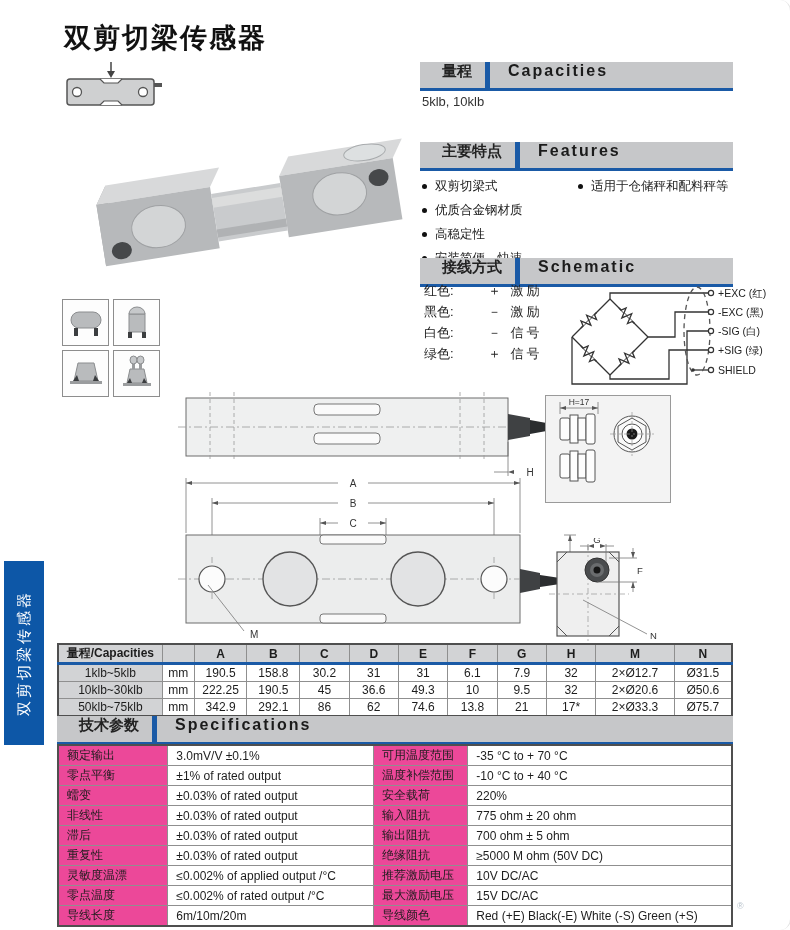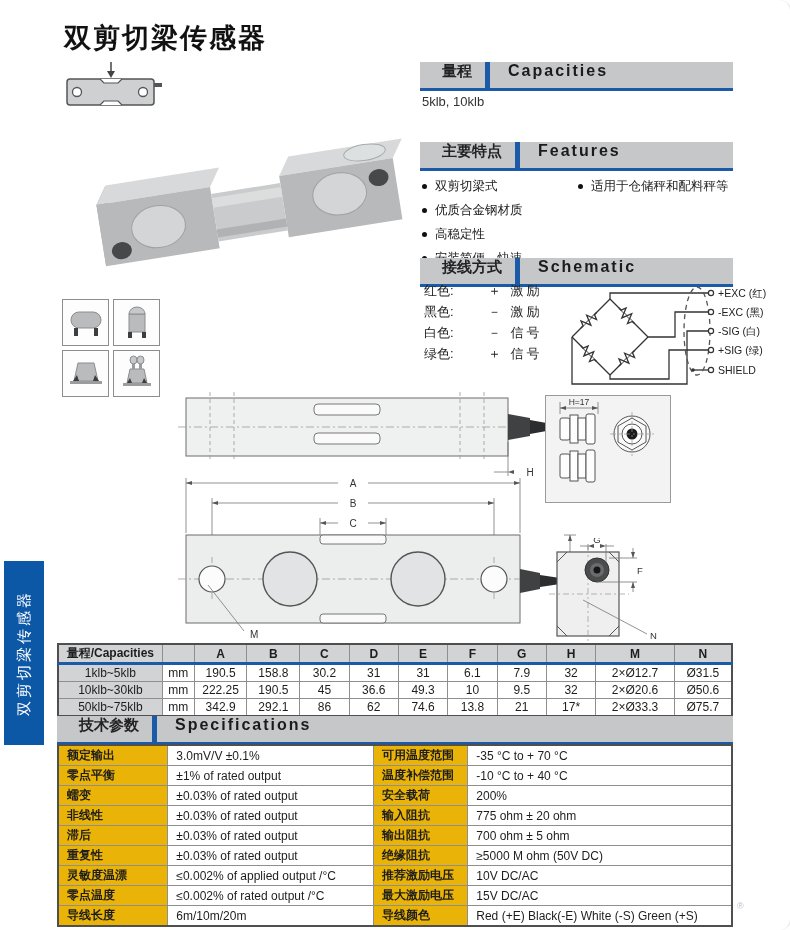--- a/index.html
+++ b/index.html
@@ -39,21 +39,21 @@
   
   table{border-collapse:collapse;table-layout:fixed;}
   .dims{left:57px;top:643px;width:676px;font-size:12px;border:2px solid #4f4f4f;}
   .dims th,.dims td{border:1px solid #8f8f8f;text-align:center;padding:0;height:16px;color:#1d1d1d;font-weight:normal;overflow:hidden;white-space:nowrap;}
   .dims thead th{background:#d2d3d5;font-weight:bold;border-bottom:3px solid #1a5aa6;}
   .dims td.range{background:#d2d3d5;}
 
   
   .spec-table{left:57px;top:744px;width:676px;font-size:12px;border:2px solid #4f4f4f;}
   .spec-table td{border:1px solid #8f8f8f;height:16.5px;padding:1px 8px;color:#1d1d1d;overflow:hidden;white-space:nowrap;}
-  .spec-table td.lab{background:#eab308;font-weight:bold;}
+  .spec-table td.lab{background:#ec4899;}
 
   
   .side-tab{left:4px;top:561px;width:40px;height:184px;background:#0d57a7;}
   .side-tab span{position:absolute;left:50%;top:50%;transform:translate(-50%,-50%) rotate(-90deg);
                  color:#fff;font-size:15px;letter-spacing:3px;white-space:nowrap;}
 
   
   .detail-box{left:545px;top:395px;width:124px;height:106px;background:#f3f3f3;border:1px solid #9a9a9a;}
 
   .mark{left:737px;top:901px;font-size:9px;color:#b9c3cc;letter-spacing:1px;}
@@ -491,21 +491,21 @@
       <tr>
         <td class="lab">零点平衡</td>
         <td>±1% of rated output</td>
         <td class="lab">温度补偿范围</td>
         <td>-10 °C to + 40  °C</td>
       </tr>
       <tr>
         <td class="lab">蠕变</td>
         <td>±0.03% of rated output</td>
         <td class="lab">安全载荷</td>
-        <td>200%</td>
+        <td>220%</td>
       </tr>
       <tr>
         <td class="lab">非线性</td>
         <td>±0.03% of rated output</td>
         <td class="lab">输入阻抗</td>
         <td>775 ohm ± 20 ohm</td>
       </tr>
       <tr>
         <td class="lab">滞后</td>
         <td>±0.03% of rated output</td>

